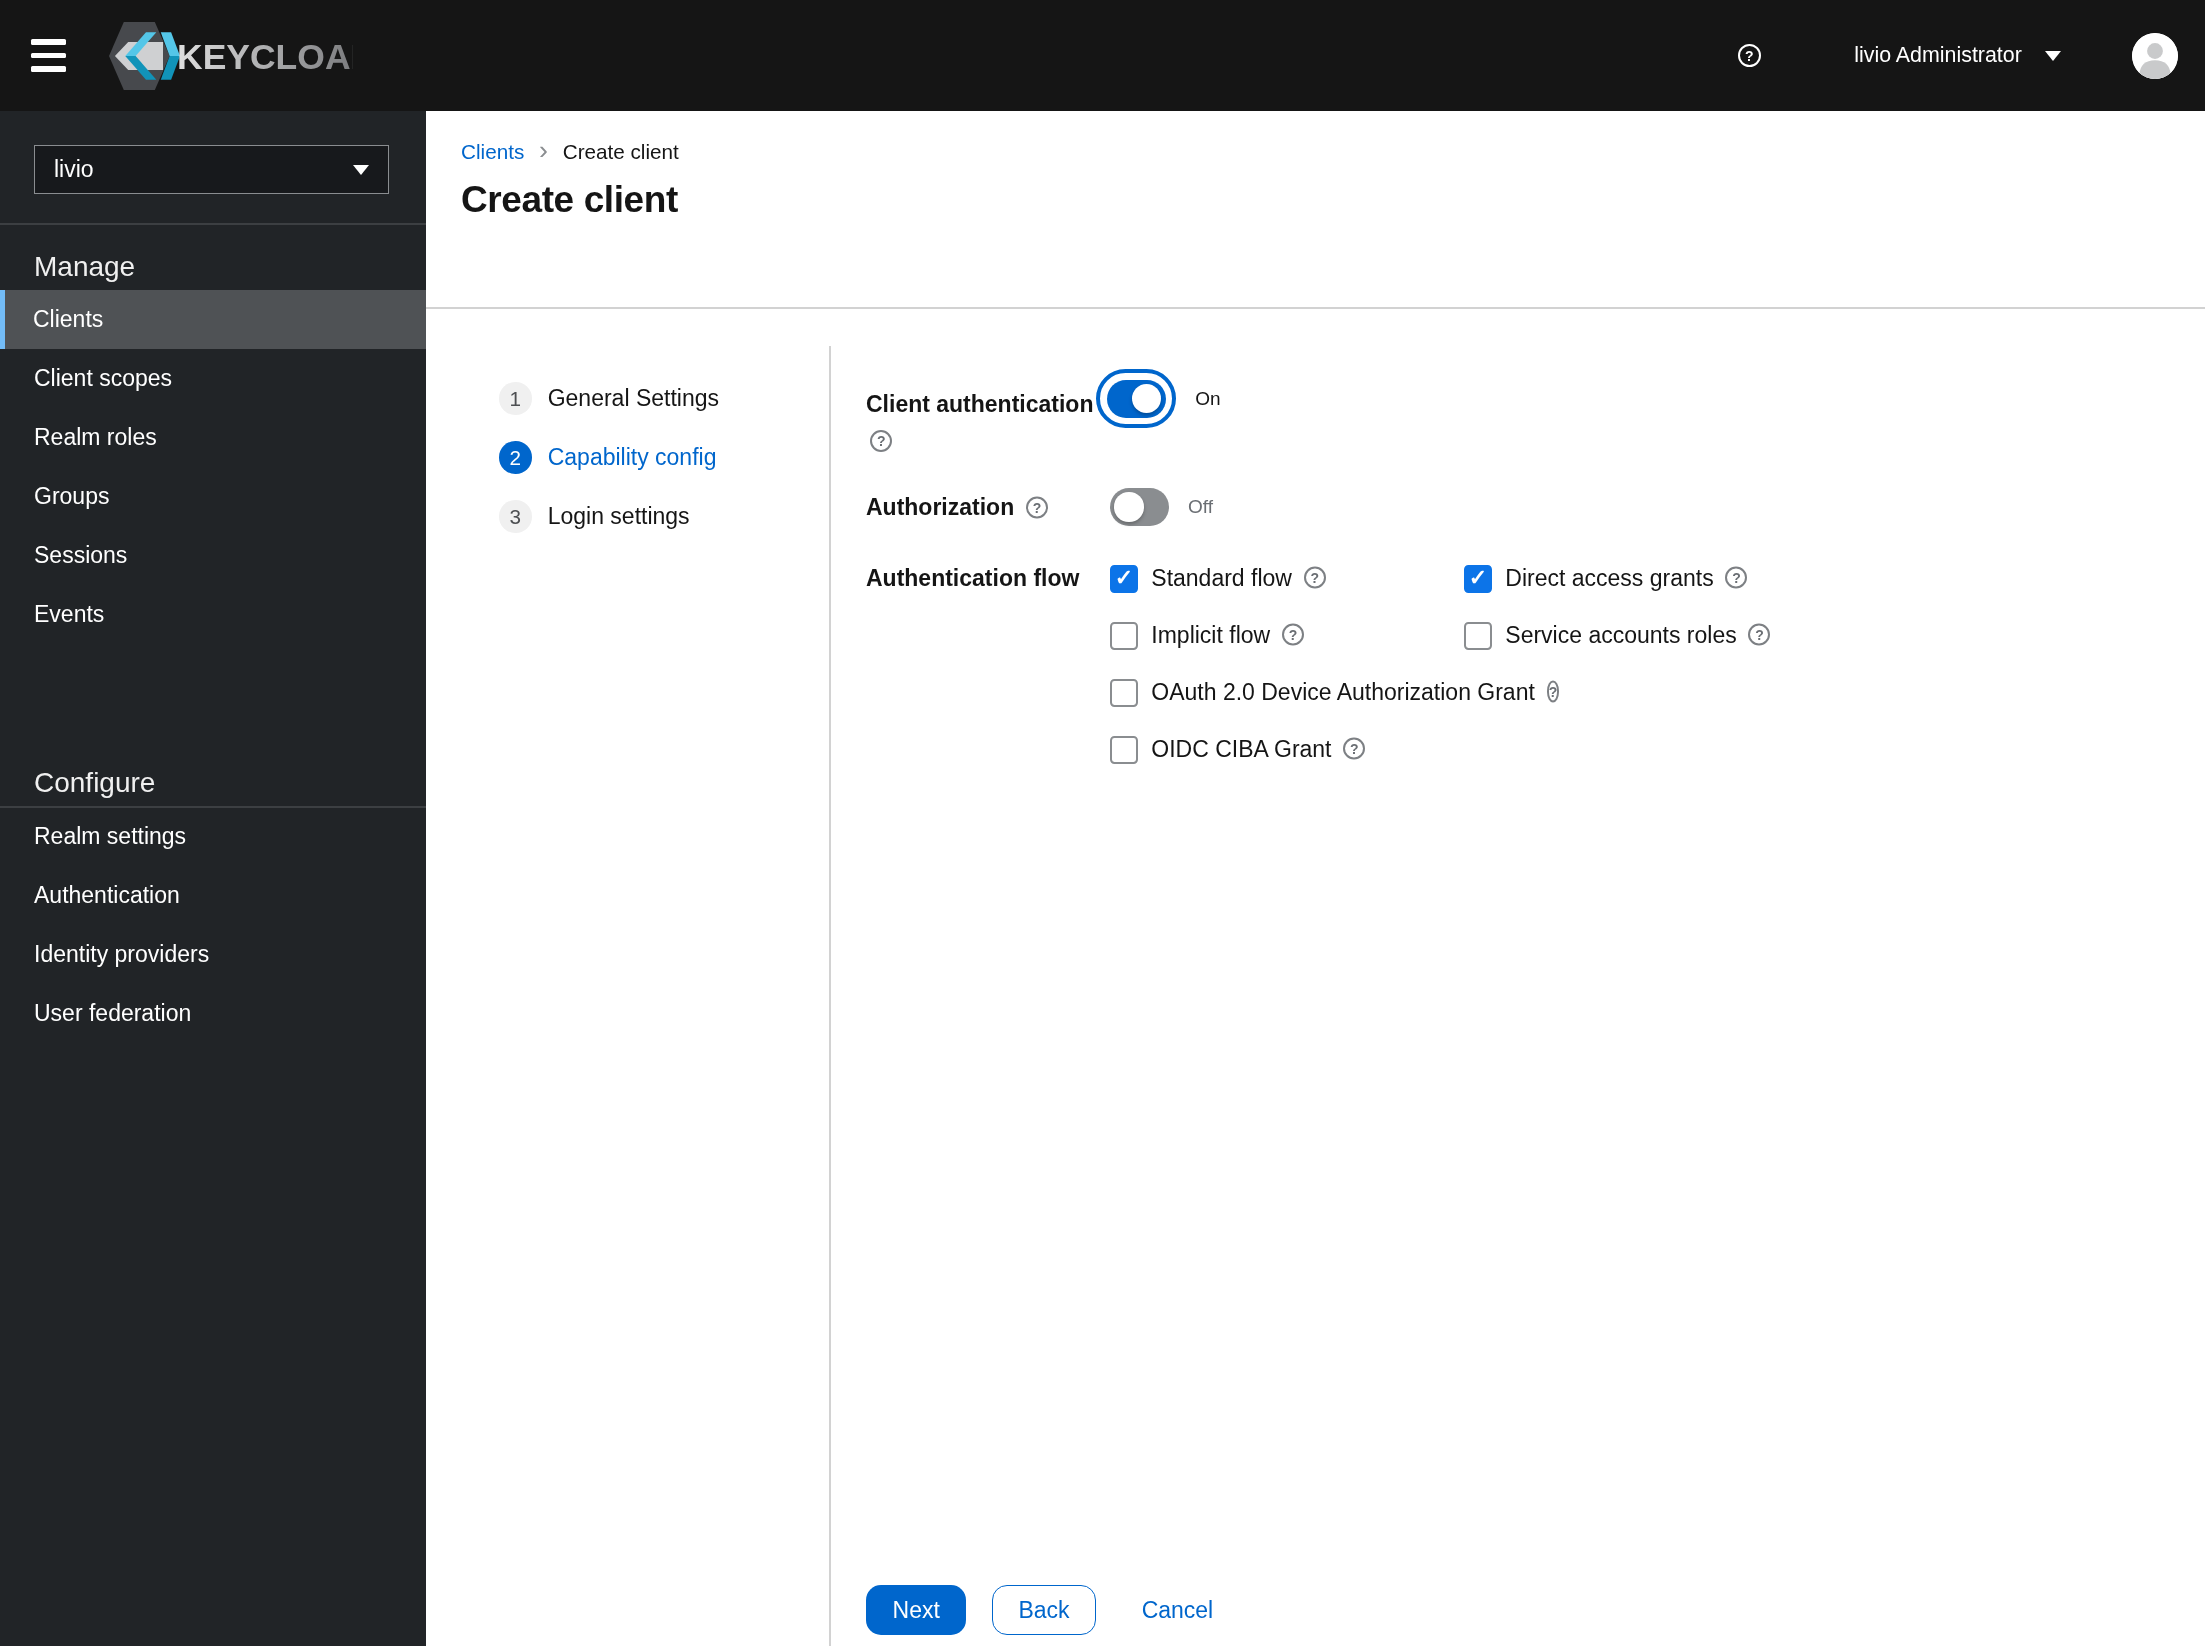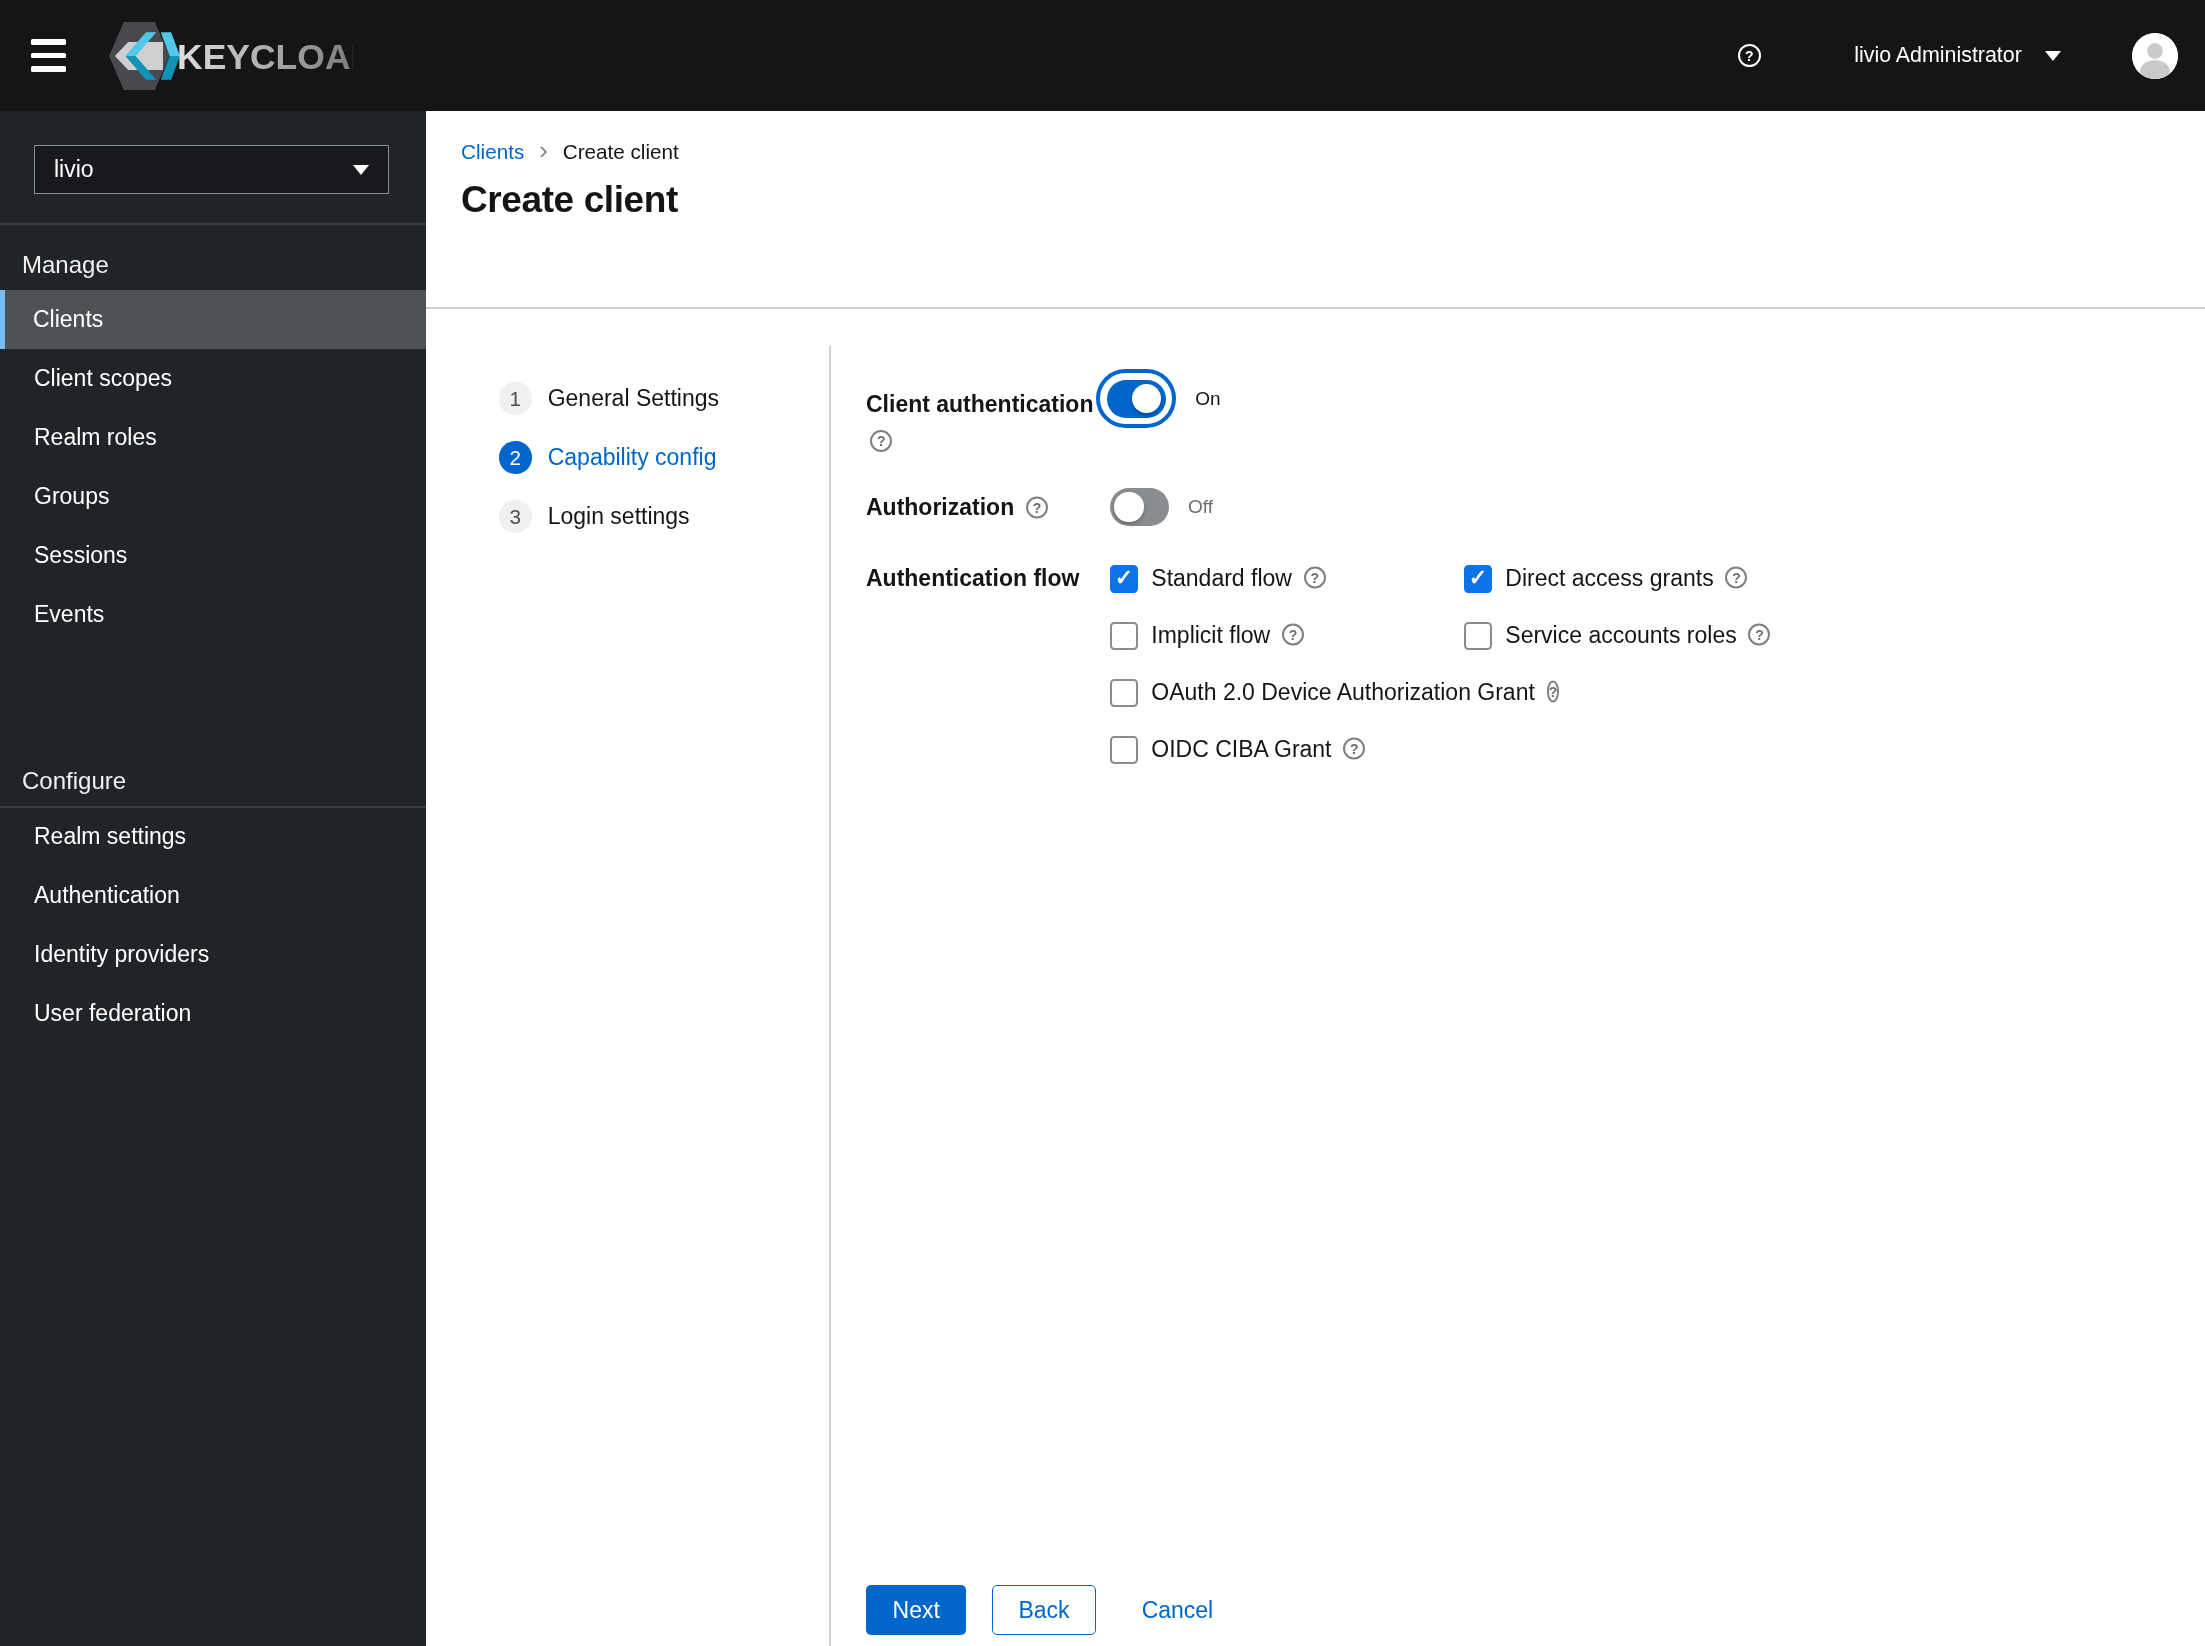--- a/index.html
+++ b/index.html
@@ -19,21 +19,21 @@
   .caret-down{width:0;height:0;border-left:8.1px solid transparent;border-right:8.1px solid transparent;border-top:10.3px solid #fff;margin-left:23.6px;}
   .avatar{width:46px;height:46px;border-radius:50%;overflow:hidden;background:#fff;margin-left:65px;display:block;}
 
   
   .sidebar{position:absolute;left:0;top:111px;width:426px;bottom:0;background:#212427;padding-left:28px;}
   .realm-selector{position:absolute;left:34px;top:34px;width:355px;height:49px;box-sizing:border-box;border:1.5px solid #8a8d90;background:#17191c;display:flex;align-items:center;justify-content:space-between;padding:0 19px;cursor:pointer;}
   .realm-name{color:#fff;font-size:23px;}
   .side-divider{position:absolute;left:0;width:100%;height:1.5px;background:#3c3f42;}
   .d1{top:112px;}
   .d2{top:695px;}
-  .section-title{position:absolute;left:22px;color:#f0f0f0;font-size:24px;font-weight:500;text-align:right;}
+  .section-title{position:absolute;left:34px;color:#f0f0f0;font-size:28px;font-weight:500;text-align:right;}
   .t-manage{top:140px;}
   .t-configure{top:656px;}
   .navlist{position:absolute;left:0;width:100%;margin:0;padding:0;list-style:none;}
   .l-manage{top:179px;}
   .l-configure{top:696px;}
   .navlist li{height:59px;display:flex;align-items:center;padding-left:34px;color:#fff;font-size:23px;cursor:pointer;box-sizing:border-box;}
   .navlist li.active{background:#4f5255;border-left:5.9px solid #73bcf7;padding-left:28px;}
 
   
   .main{position:absolute;left:426px;top:111px;right:0;bottom:0;background:#fff;}
@@ -79,21 +79,21 @@
   .cb{display:flex;align-items:center;white-space:nowrap;cursor:pointer;}
   .cb.col1{grid-column:1;}
   .box{width:28px;height:28px;box-sizing:border-box;border:2.2px solid #8a8d90;border-radius:4.4px;background:#fff;display:flex;align-items:center;justify-content:center;flex-shrink:0;}
   .cb.checked .box{background:#0c74e8;border-color:#0c74e8;}
   .tick{display:none;color:#fff;font-size:22px;font-weight:900;line-height:1;transform:translateY(-0.7px);}
   .cb.checked .tick{display:block;}
   .cb-label{font-size:23px;color:#151515;margin-left:13.3px;}
 
   
   .actions{position:absolute;left:440px;top:1474px;display:flex;align-items:center;}
-  .btn{font-family:"Liberation Sans",sans-serif;font-size:23px;height:50px;border-radius:5px;cursor:pointer;display:inline-flex;align-items:center;justify-content:center;box-sizing:border-box;}
+  .btn{font-family:"Liberation Sans",sans-serif;font-size:23px;height:50px;border-radius:15px;cursor:pointer;display:inline-flex;align-items:center;justify-content:center;box-sizing:border-box;}
   .btn-primary{background:#0066cc;color:#fff;border:none;padding:0 26.6px;margin-right:26px;}
   .btn-secondary{background:#fff;color:#0066cc;border:1.5px solid #0066cc;padding:0 25px;margin-right:46px;}
   .btn-link{background:none;border:none;color:#0066cc;padding:0;}
 </style>
 </head>
 <body>
 
 <div class="stage">
 
   <header class="masthead">

